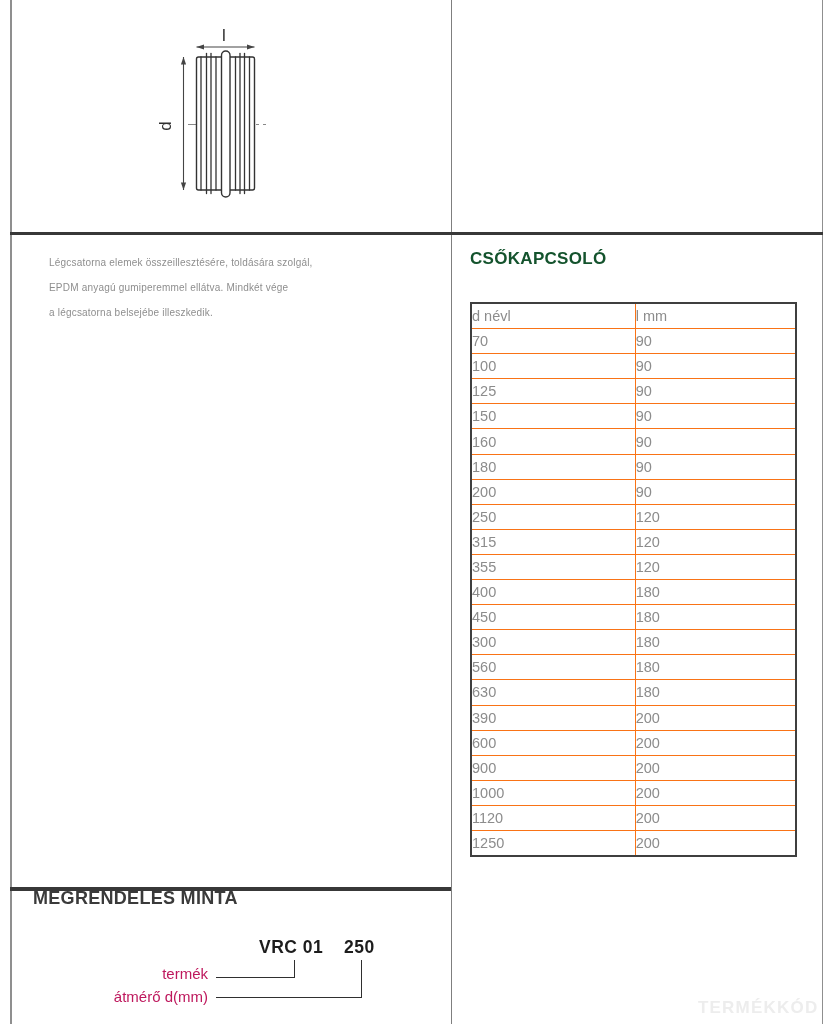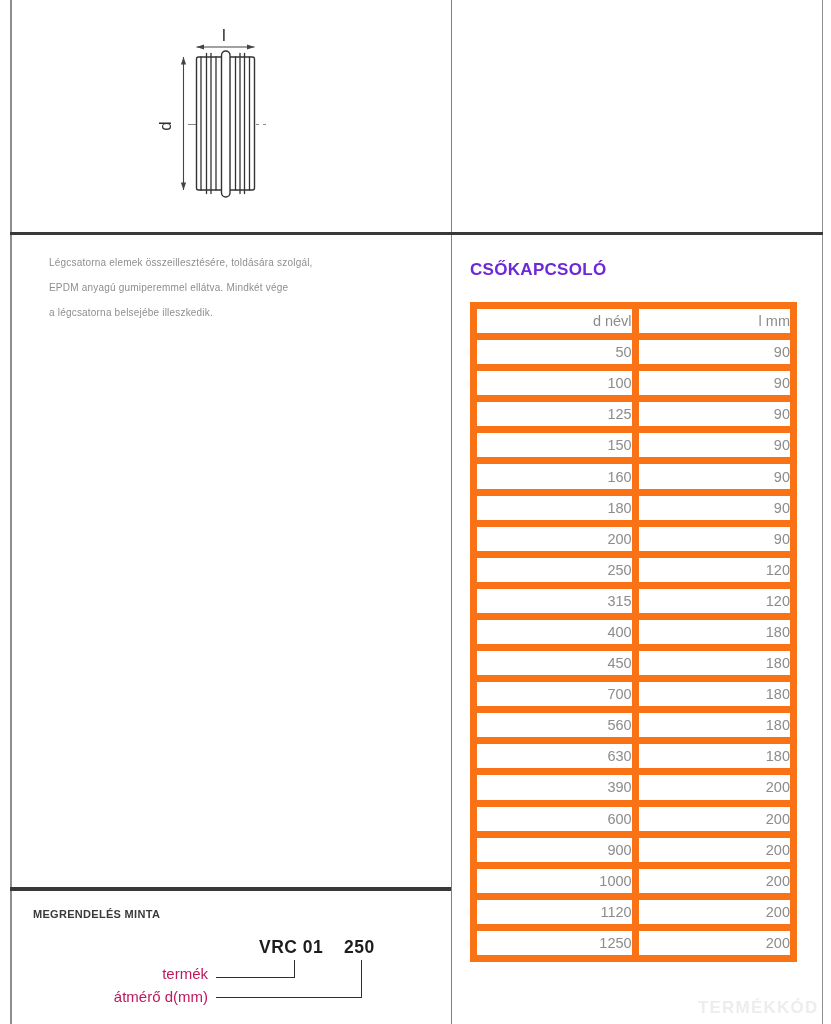--- a/index.html
+++ b/index.html
@@ -30,40 +30,40 @@
   
   .description {
     position: absolute; left: 49px; top: 250px; width: 410px;
     font-size: 10px; line-height: 25px; color: #8e8e8e;
     white-space: pre-line; letter-spacing: 0.2px;
   }
 
   
   .product-title {
     position: absolute; left: 470px; top: 249px;
-    font-size: 17px; font-weight: 700; color: #6d28d9; letter-spacing: 0.3px; margin-top: 11px;
+    font-size: 17px; font-weight: 700; color: #14532d; letter-spacing: 0.3px;
   }
   table.size-table {
     position: absolute; left: 470px; top: 302px; width: 327px;
     border-collapse: collapse;
     border: 2px solid #3f3f3f;
   }
   table.size-table th, table.size-table td {
-    border: 7px solid #f97316;
+    border: 1px solid #f97316;
     height: 24.1px;
     font-size: 14.5px; font-weight: 400;
-    color: #8c8c8c; text-align: right; vertical-align: middle;
+    color: #8c8c8c; text-align: left; vertical-align: middle;
     padding: 0;
   }
   table.size-table th:first-child, table.size-table td:first-child { width: 50.5%; }
 
   
   .order-title {
-    position: absolute; left: 33px; top: 908px;
-    font-size: 11px; font-weight: 700; color: #3a3a3a; letter-spacing: 0.3px;
+    position: absolute; left: 33px; top: 888px;
+    font-size: 18px; font-weight: 700; color: #3a3a3a; letter-spacing: 0.3px;
   }
   .order-code {
     position: absolute; top: 937px;
     font-size: 17.5px; font-weight: 700; color: #1d1d1d; letter-spacing: 0.5px;
   }
   .order-code.product  { left: 259px; }
   .order-code.diameter { left: 344px; }
   .order-label {
     position: absolute; left: 58px; width: 150px; text-align: right;
     font-size: 15px; color: #be185d;
@@ -134,21 +134,21 @@
 
   <table class="size-table">
     <thead>
       <tr>
         <th>d névl</th>
         <th>l mm</th>
       </tr>
     </thead>
     <tbody>
         <tr>
-          <td>50</td>
+          <td>70</td>
           <td>90</td>
         </tr>
         <tr>
           <td>100</td>
           <td>90</td>
         </tr>
         <tr>
           <td>125</td>
           <td>90</td>
         </tr>
@@ -170,29 +170,33 @@
         </tr>
         <tr>
           <td>250</td>
           <td>120</td>
         </tr>
         <tr>
           <td>315</td>
           <td>120</td>
         </tr>
         <tr>
+          <td>355</td>
+          <td>120</td>
+        </tr>
+        <tr>
           <td>400</td>
           <td>180</td>
         </tr>
         <tr>
           <td>450</td>
           <td>180</td>
         </tr>
         <tr>
-          <td>700</td>
+          <td>300</td>
           <td>180</td>
         </tr>
         <tr>
           <td>560</td>
           <td>180</td>
         </tr>
         <tr>
           <td>630</td>
           <td>180</td>
         </tr>

